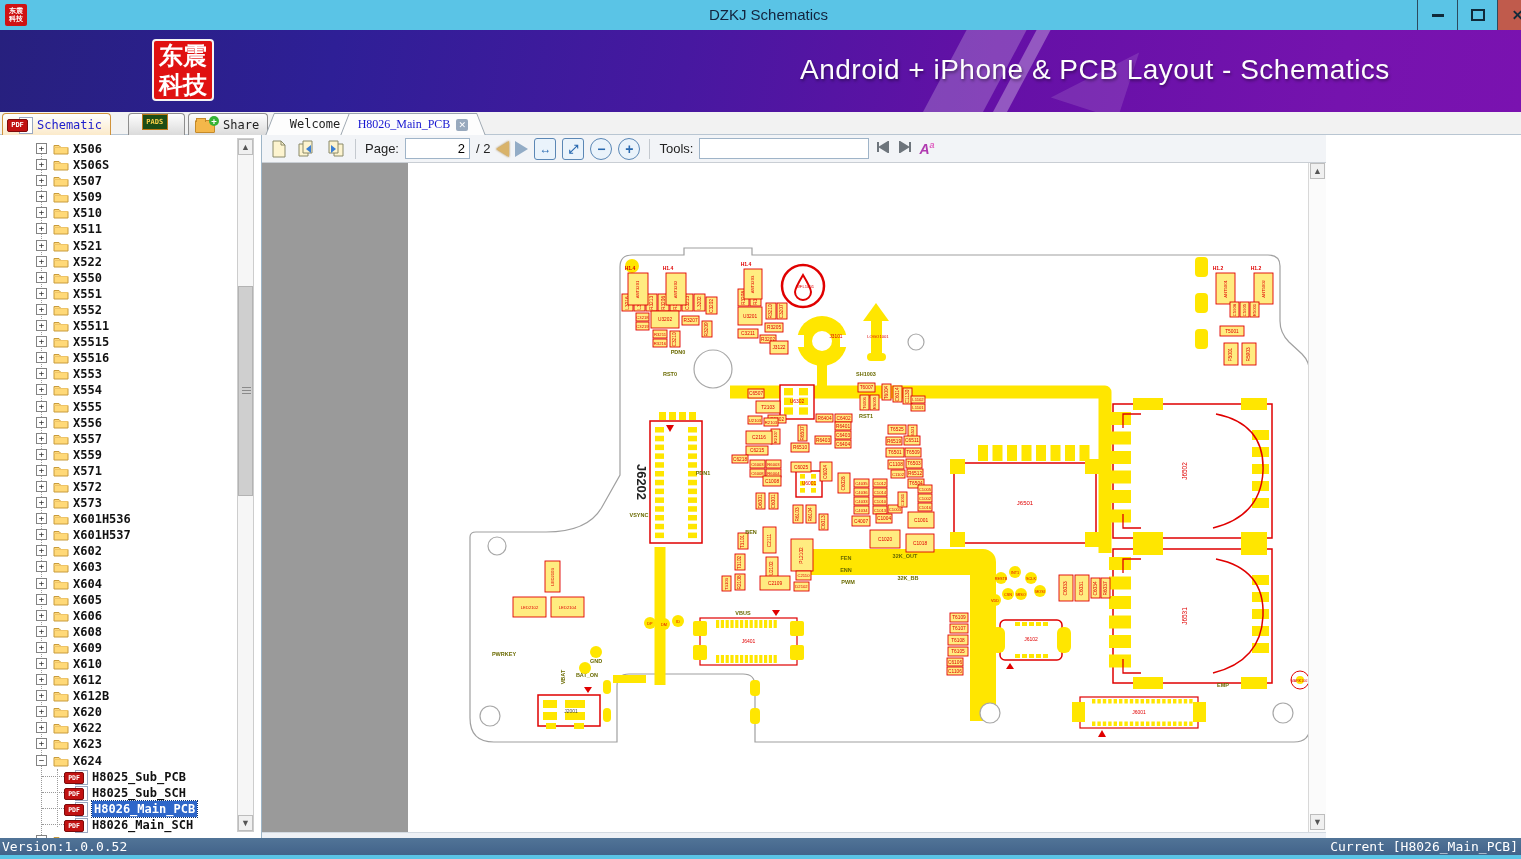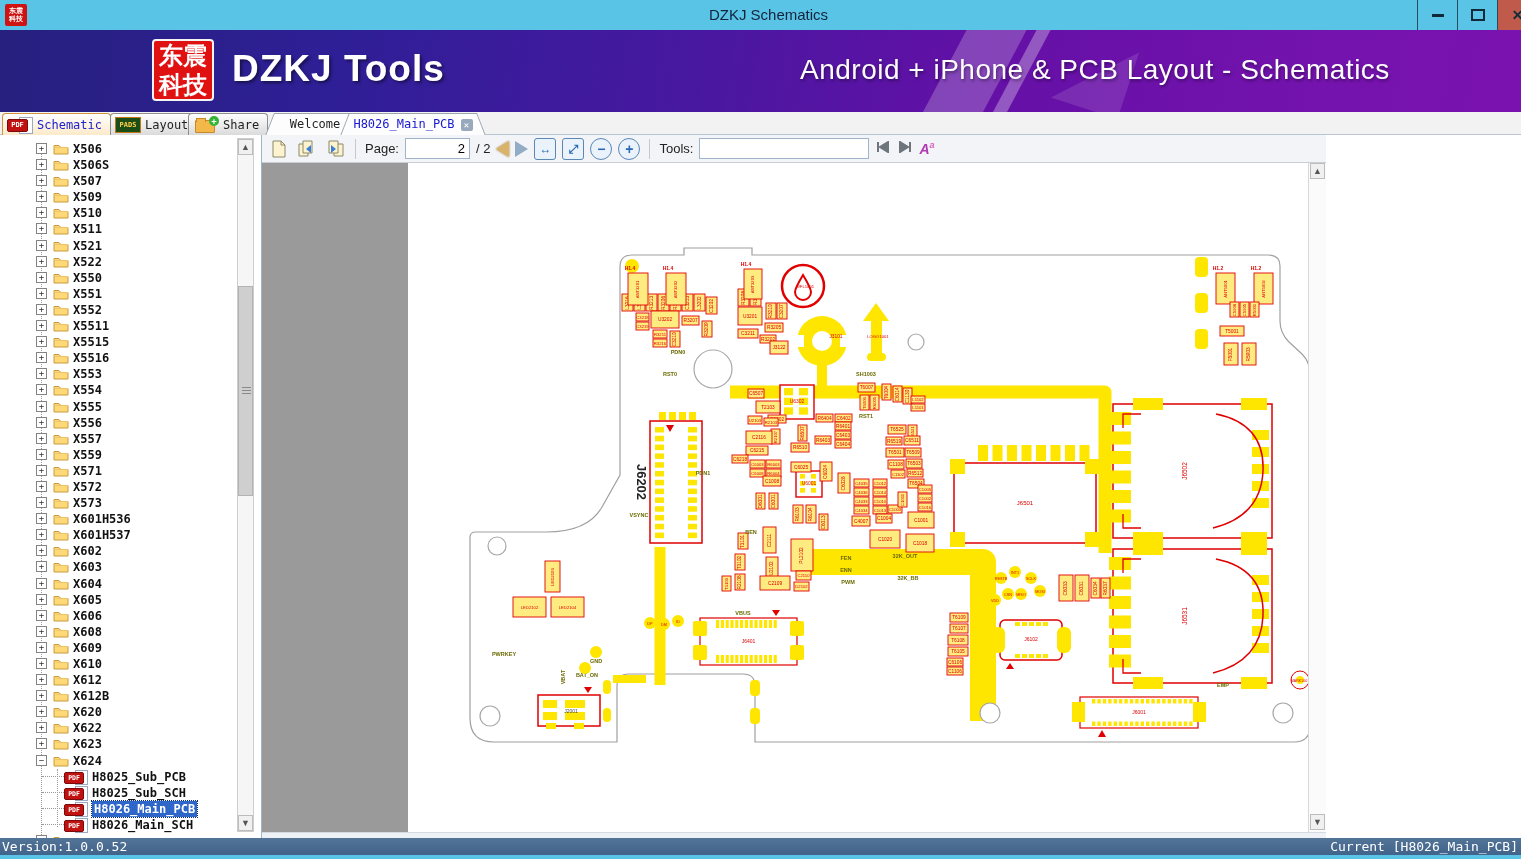--- a/index.html
+++ b/index.html
@@ -46,21 +46,21 @@
   .ic-share{position:relative;width:26px;height:16px;display:inline-block;}
   .ic-share .fold{position:absolute;left:2px;top:3px;width:18px;height:11px;background:#f4b74a;border:1px solid #c58a2a;border-radius:1px;}
   .ic-share .fold:before{content:"";position:absolute;left:0;top:-3px;width:8px;height:3px;background:#f4b74a;border:1px solid #c58a2a;border-bottom:none;}
   .ic-share .plus{position:absolute;right:0;top:-1px;width:10px;height:10px;background:#35b335;border-radius:50%;
     color:#fff;font-size:9px;line-height:10px;text-align:center;font-weight:bold;}
   .dtab{position:absolute;top:1px;height:22px;line-height:22px;padding:3px 16px;
     font-family:"DejaVu Sans Mono",monospace;font-size:12px;color:#222;cursor:default;
     clip-path:polygon(11px 0,calc(100% - 11px) 0,100% 100%,0 100%);background:#9aa4ae;}
   .dtab .inner{position:absolute;left:1px;top:1px;right:1px;bottom:0;
     clip-path:polygon(10.5px 0,calc(100% - 10.5px) 0,100% 100%,0 100%);background:#fdfdfd;line-height:21px;text-align:center;}
-  .dtab.active .inner{color:#1717d1;}
+  .dtab.active .inner{color:#1717d1;font-family:Liberation Serif, serif;}
   .dtab .x{display:inline-block;width:12px;height:12px;margin-left:6px;background:#98a9bd;color:#fff;
     font-size:9px;line-height:12px;text-align:center;border-radius:2px;vertical-align:middle;}
   
   .treepanel{position:absolute;left:0;top:135px;width:262px;height:703px;background:#fff;
     border-right:1px solid #9eb6c8;box-sizing:border-box;overflow:hidden;}
   #tree-rows{position:absolute;left:0;top:6px;width:235px;}
   .vline{position:absolute;left:41px;top:10px;border-left:1px dotted #9a9a9a;}
   .vline2{position:absolute;left:57px;border-left:1px dotted #9a9a9a;}
   .t-row{position:relative;height:16.1px;display:flex;align-items:center;font-family:"DejaVu Sans Mono",monospace;
     font-size:12px;color:#111;white-space:nowrap;cursor:default;}
@@ -132,33 +132,32 @@
     </div>
   </div>
 
   <div class="banner">
     <div class="streak1"></div>
     <div class="streak2"></div>
     <div class="streak3"></div>
     <div class="bn-logo">
       <span>东震</span><br><span>科技</span>
     </div>
-    <div class="bn-brand">DZKJ Tools</div>
     <div class="bn-tag">Android + iPhone &amp; PCB Layout - Schematics</div>
   </div>
 
   <div class="tabbar">
     <div class="mtab active" style="left:2px;">
       <span class="ic-pdf">
           <span class="sheet"></span>
           <span class="badge">PDF</span>
         </span>
       <span>Schematic</span>
     </div>
-    <div class="mtab" style="left:110px;">
+    <div class="mtab" style="left:128px;flex-direction:column;">
       <span class="ic-pads">PADS</span>
       <span>Layout</span>
     </div>
     <div class="mtab" style="left:188px;">
       <span class="ic-share">
           <span class="fold"></span>
           <span class="plus">+</span>
         </span>
       <span>Share</span>
     </div>

